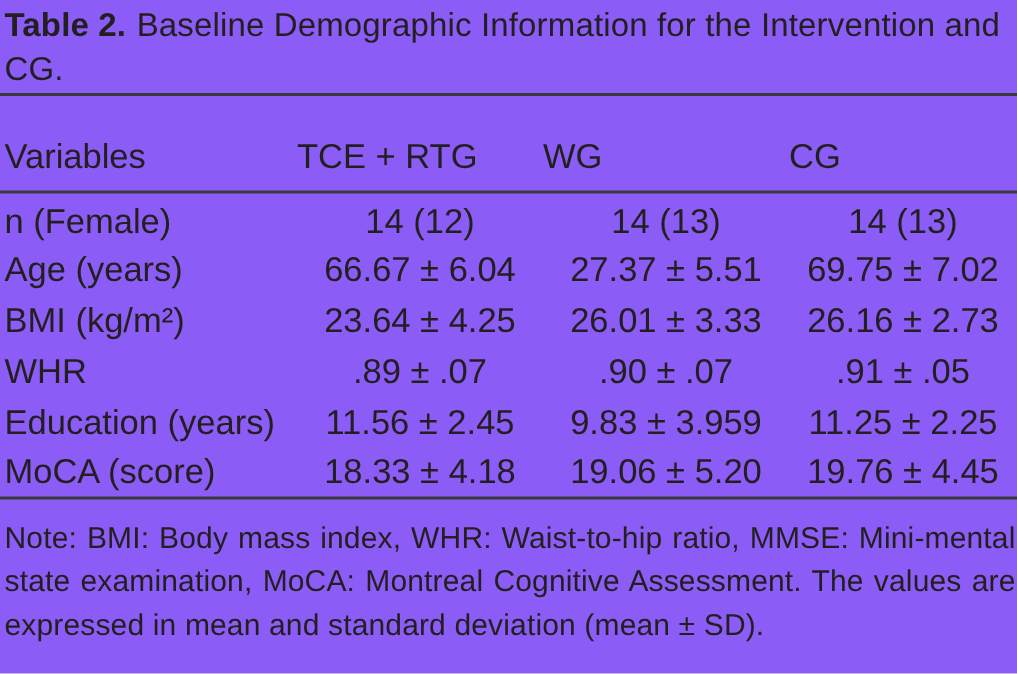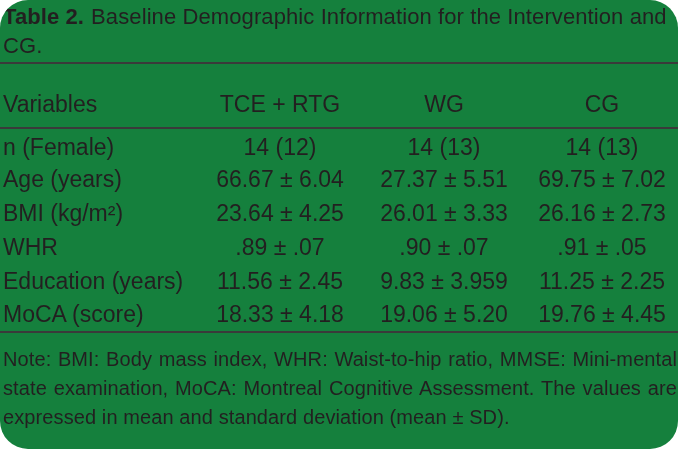--- a/index.html
+++ b/index.html
@@ -1,24 +1,23 @@
 <!DOCTYPE html>
 <html><head>
 <meta charset="utf-8">
 <style>
   * { margin:0; padding:0; box-sizing:border-box; }
   html, body { background:#ffffff; }
   .page {
     width:678px; height:449px;
-    background:#15803d;
+    background:#8b5cf6;
     color:#231f20;
     font-family:"Liberation Sans", sans-serif;
     position:relative;
     overflow:hidden;
-    border-radius:28px;
   }
   .title {
     padding:2px 2px 0 3px;
     font-size:22px;
     line-height:29px;
     letter-spacing:0.1px;
   }
   .title .title-label { font-weight:700; margin-right:7px; }
   table.demo {
     width:678px;
@@ -34,21 +33,21 @@
   table.demo col.c-cg  { width:152px; }
   table.demo th {
     font-weight:400;
     font-size:23px;
     height:65px;
     vertical-align:bottom;
     padding-bottom:9px;
     border-bottom:2px solid #3a3a3a;
   }
   table.demo th.h-var { text-align:left; padding-left:3px; }
-  table.demo th.h-val { text-align:center; }
+  table.demo th.h-val { text-align:left; }
   table.demo td {
     font-size:23px;
     height:34px;
     vertical-align:middle;
     white-space:nowrap;
     margin-left:20px;
   }
   table.demo td.var { text-align:left; padding-left:3px; }
   table.demo td.val { text-align:center; }
   table.demo tbody tr:first-child td { padding-top:4px; }

